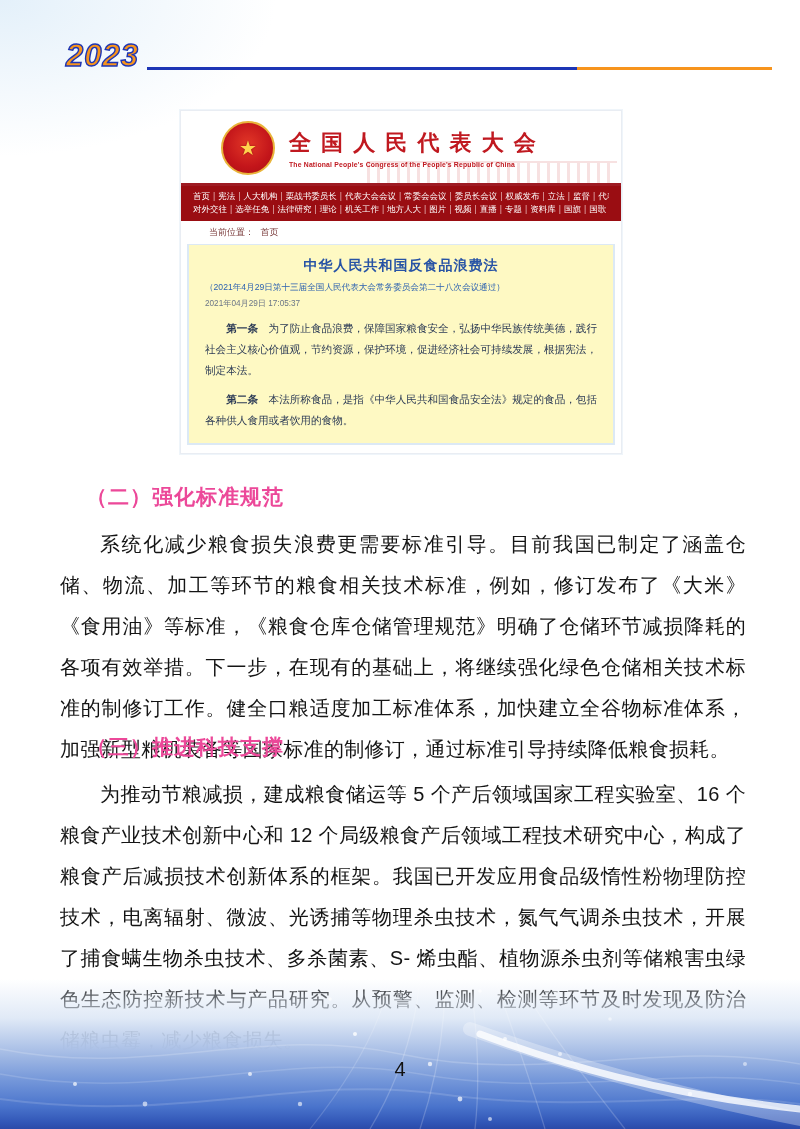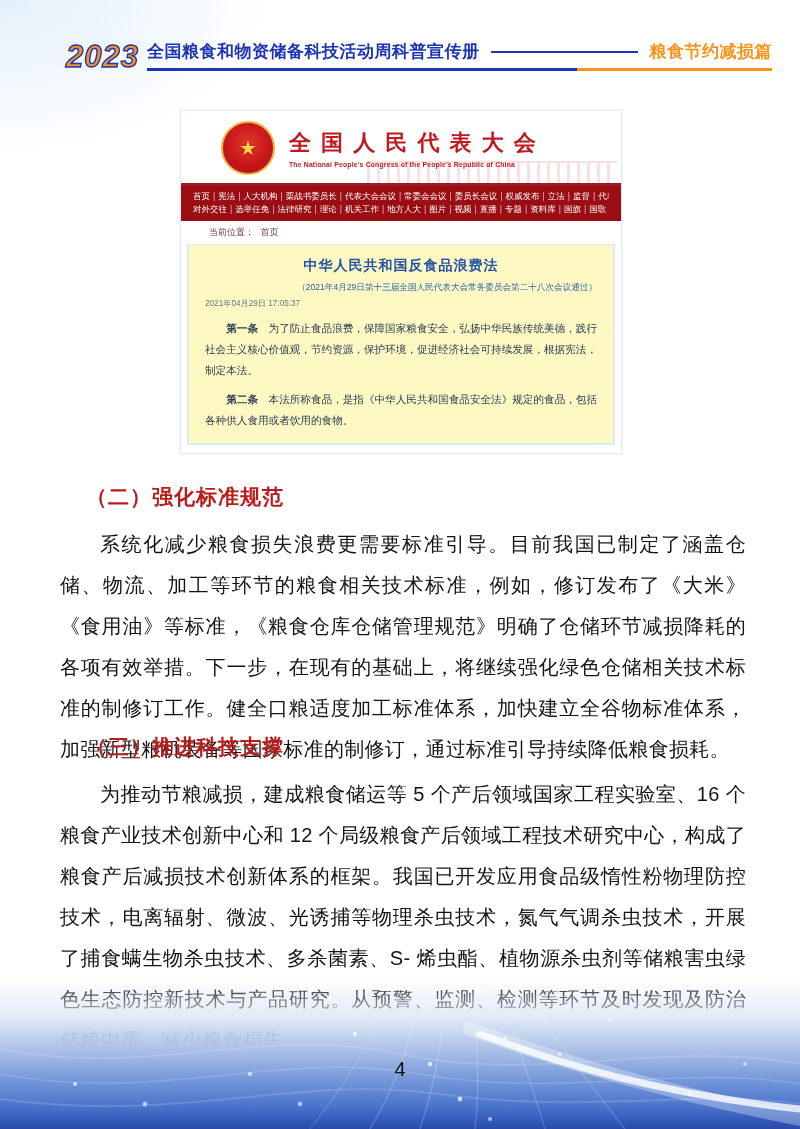--- a/index.html
+++ b/index.html
@@ -61,41 +61,41 @@
   .npc-nav .nav-row{font-size:8.5px;white-space:nowrap;overflow:hidden;}
   .nav-item{color:#fff;cursor:pointer;}
   .nav-sep{color:#e8b9b9;margin:0 3px;}
   .npc-breadcrumb{padding:5px 28px;font-size:9px;color:#7a3b3b;background:#fff;}
   .npc-breadcrumb .crumb-current{color:#7a3b3b;margin-left:4px;cursor:pointer;}
   .npc-content{
     margin:0 6px 8px;border:2px solid #dce9f5;border-top-width:1px;background:#fef9c3;
     padding:12px 16px 12px;
   }
   .law-title{font-size:14px;font-weight:bold;color:#2753a5;text-align:center;letter-spacing:1px;}
-  .law-subtitle{font-size:8.6px;color:#2d62b0;text-align:right;margin-top:7px;}
+  .law-subtitle{font-size:8.6px;color:#2d62b0;text-align:left;margin-top:7px;}
   .meta-row{
     margin-top:11px;font-size:8.6px;color:#4c5a70;
     border-bottom:1px solid #d9dee6;padding-bottom:5px;display:flex;align-items:center;
   }
   .meta-row .m-label{margin-right:4px;}
   .meta-row .m-src{margin-right:12px;}
   .fs-opt{margin-right:6px;cursor:pointer;}
   .meta-date{font-size:8.2px;color:#6b7687;margin-top:4px;}
   .law-body{margin-top:6px;}
   .law-body p{
     margin:9px 0 0;font-size:10.6px;line-height:1.95;color:#2b3a55;
     text-align:justify;text-indent:2em;
   }
   .law-body p b{font-weight:bold;}
   
   .doc-section{position:absolute;left:60px;right:54px;}
   .doc-section.s2{top:483px;}
   .doc-section.s3{top:733px;}
   .doc-heading{
-    margin:0 0 0 26px;font-size:21px;font-weight:bold;color:#b91c1c;letter-spacing:1px;
+    margin:0 0 0 26px;font-size:21px;font-weight:bold;color:#ec4899;letter-spacing:1px;
   }
   .doc-body{
     margin:13px 0 0;font-size:20px;line-height:41px;color:#141414;
     text-align:justify;text-indent:2em;letter-spacing:.3px;
   }
   
   .footer-wave{position:absolute;left:0;right:0;bottom:0;height:150px;}
   .footer-wave .grad{
     position:absolute;inset:0;
     background:linear-gradient(180deg,
@@ -114,25 +114,20 @@
   }
 </style>
 </head>
 <body>
 
 <div class="corner-glow"></div>
 
 <div class="page-header">
   <span class="year">2023</span>
   <div class="header-right">
-    <div class="header-titles">
-      <span class="header-title">全国粮食和物资储备科技活动周科普宣传册</span>
-      <span class="header-sep-line"></span>
-      <span class="header-badge">粮食节约减损篇</span>
-    </div>
     <div class="header-underline">
       <span class="ul-blue"></span>
       <span class="ul-orange"></span>
     </div>
   </div>
 </div>
 
 <div class="npc-card">
   <div class="npc-header">
     <div class="emblem">

